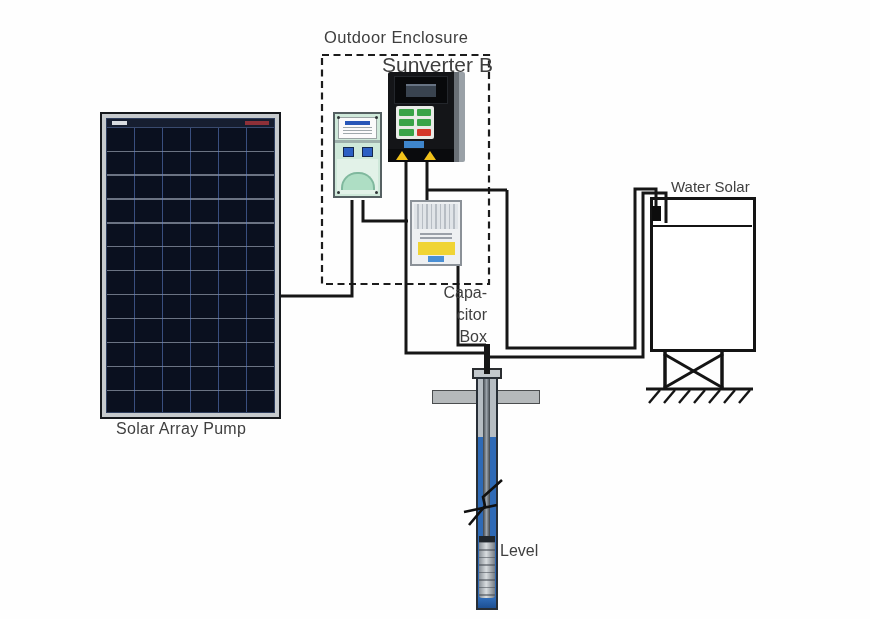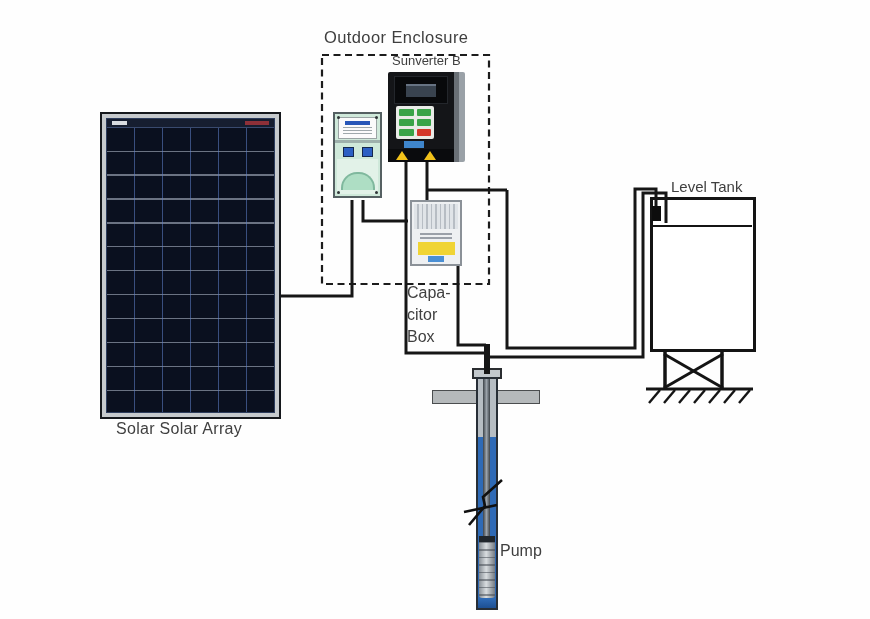--- a/index.html
+++ b/index.html
@@ -184,23 +184,23 @@
 
   <div class="abs" id="cap-box">
     <div id="cap-ribs"></div>
     <div class="cap-line" style="top:31px"></div>
     <div class="cap-line" style="top:35px"></div>
     <div id="cap-yellow"></div>
     <div id="cap-chip"></div>
   </div>
 
   <div class="lbl" style="left:324px;top:28px;font-size:16.5px;letter-spacing:.4px">Outdoor Enclosure</div>
-  <div class="lbl" style="left:392px;top:53px;font-size:13px">Sunverter B</div>
-  <div class="lbl" style="left:407px;top:282px;width:80px;text-align:left;font-size:16px;line-height:22px">
+  <div class="lbl" style="left:382px;top:53px;font-size:21px">Sunverter B</div>
+  <div class="lbl" style="left:407px;top:282px;width:80px;text-align:right;font-size:16px;line-height:22px">
     <div>Capa-</div>
     <div>citor</div>
     <div>Box</div>
   </div>
-  <div class="lbl" style="left:671px;top:178px;font-size:15px">Level Tank</div>
-  <div class="lbl" style="left:116px;top:420px;font-size:16px;letter-spacing:.3px">Solar Solar Array</div>
-  <div class="lbl" style="left:500px;top:542px;font-size:16px">Pump</div>
+  <div class="lbl" style="left:671px;top:178px;font-size:15px">Water Solar</div>
+  <div class="lbl" style="left:116px;top:420px;font-size:16px;letter-spacing:.3px">Solar Array Pump</div>
+  <div class="lbl" style="left:500px;top:542px;font-size:16px">Level</div>
 
 </div>
 
 </body></html>

